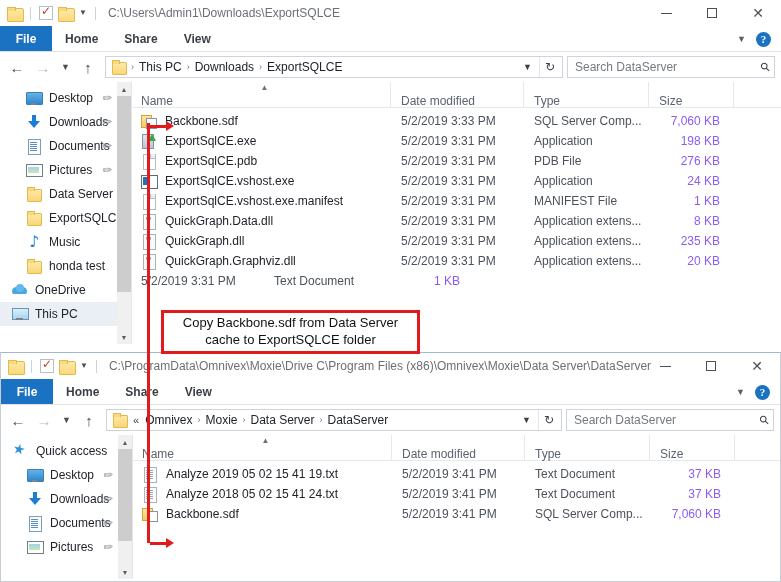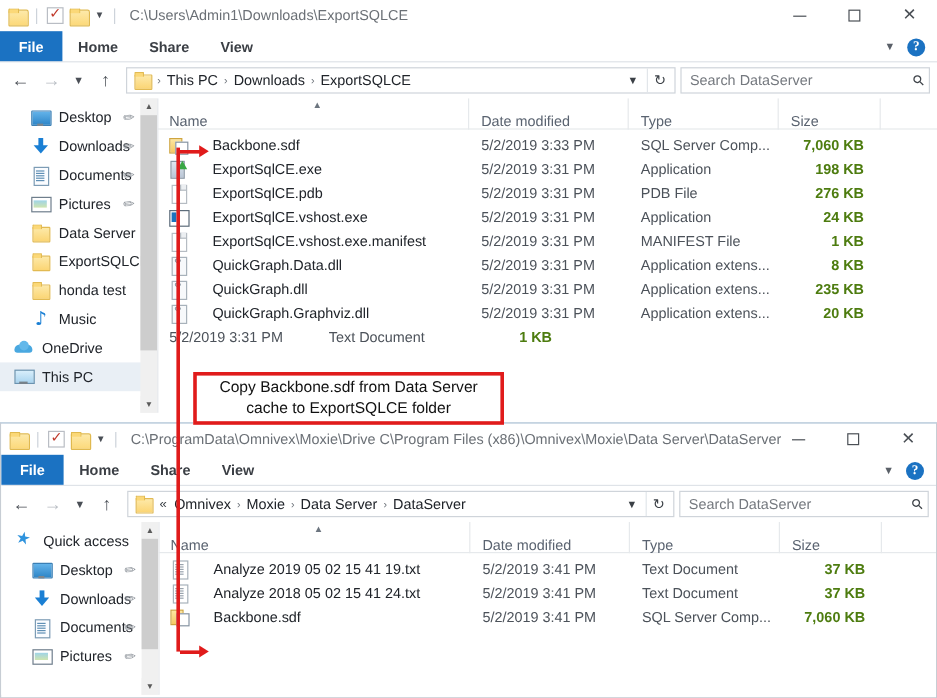--- a/index.html
+++ b/index.html
@@ -268,22 +268,22 @@
 
   .row {
     display:flex; align-items:center; height:20px;
     font-size:12px; color:#20242a;
   }
   .cell { display:flex; align-items:center; height:20px; }
   .cell.name { width:260px; flex:0 0 260px; padding-left:10px; }
   .cell.date { width:133px; flex:0 0 133px; padding-left:10px; color:#4c525a; }
   .cell.type { width:125px; flex:0 0 125px; padding-left:10px; color:#4c525a; }
   .cell.size { width:85px; flex:0 0 85px; padding-right:14px;
-               justify-content:flex-end; color:#4d7c0f;font-weight:bold; }
-  .fname { margin-left: 20px; white-space:nowrap; }
+               justify-content:flex-end; color:#8b5cf6; }
+  .fname { margin-left: 8px; white-space:nowrap; }
 
   
   .fic { width:16px; height:16px; position:relative; flex:0 0 16px; }
   .fic-sdf::before {
     content:""; position:absolute; left:0px; top:2px; width:9px; height:11px;
     background: linear-gradient(#fde6a0,#f5c964); border:1px solid #cfa53f;
   }
   .fic-sdf::after {
     content:""; position:absolute; left:5px; top:5px; width:9px; height:9px;
     background:#ffffff; border:1px solid #8795a3;
@@ -453,26 +453,26 @@
             </div>
             <div class="navitem indent">
               <span class="ic ic-folder"></span>
               <span class="ni-label">Data Server</span>
             </div>
             <div class="navitem indent">
               <span class="ic ic-folder"></span>
               <span class="ni-label">ExportSQLCE</span>
             </div>
             <div class="navitem indent">
+              <span class="ic ic-music"></span>
+              <span class="ni-label">Music</span>
+            </div>
+            <div class="navitem indent">
               <span class="ic ic-folder"></span>
               <span class="ni-label">honda test</span>
-            </div>
-            <div class="navitem indent">
-              <span class="ic ic-music"></span>
-              <span class="ni-label">Music</span>
             </div>
             <div class="navitem">
               <span class="ic ic-cloud"></span>
               <span class="ni-label">OneDrive</span>
             </div>
             <div class="navitem selected">
               <span class="ic ic-pc"></span>
               <span class="ni-label">This PC</span>
             </div>
           </div>

